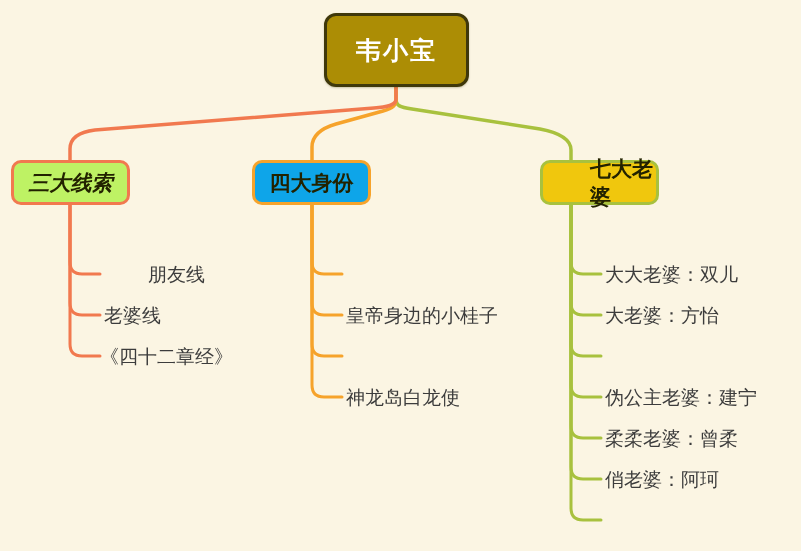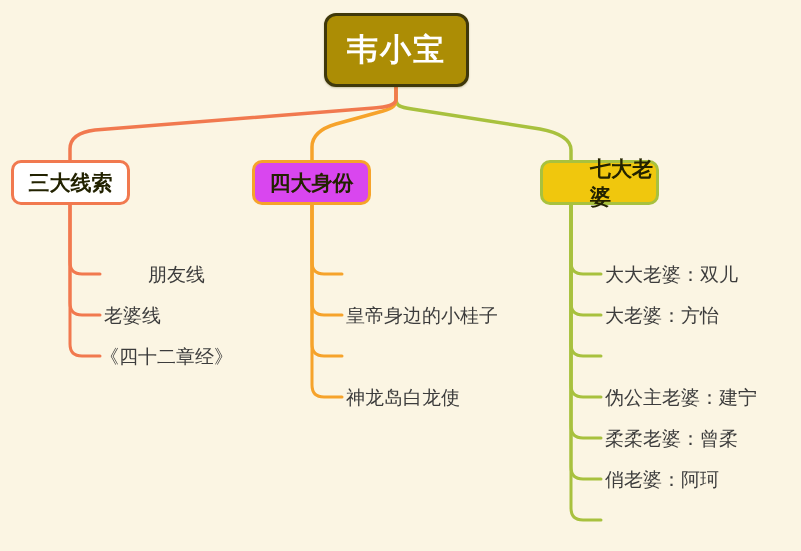--- a/index.html
+++ b/index.html
@@ -26,21 +26,21 @@
     display: flex;
     align-items: center;
     justify-content: center;
     cursor: default;
   }
   .root-node {
     left: 324px; top: 13px;
     width: 145px; height: 74px;
     border: 3px solid;
     border-radius: 12px;
-    font-size: 31px;
+    font-size: 25px;
     font-weight: bold;
     letter-spacing: 2px;
     box-shadow: 0 1px 2px rgba(60,50,0,0.25);
   }
   .branch-node {
     top: 160px;
     width: 119px; height: 45px;
     border: 3px solid;
     border-radius: 10px;
     font-size: 21px;
@@ -84,22 +84,22 @@
     <path stroke-width="3" d="M 70 205 L 70 303 Q 70 315 82 315 L 100 315" stroke="#F1794F"></path>
     <path stroke-width="3" d="M 70 205 L 70 344 Q 70 356 82 356 L 100 356" stroke="#F1794F"></path>
 
     <path stroke-width="3.5" d="M 396 87 L 396 99 C 396 106 400 107 412 109 L 540 129 Q 571 135 571 150 L 571 161" stroke="#A8C13E"></path>
     <path stroke-width="3.5" d="M 396 87 L 396 99 C 396 106 393 108 383 111 L 336 124 Q 312 131 312 147 L 312 161" stroke="#F6A32B"></path>
     <path stroke-width="3.5" d="M 396 87 L 396 99 C 396 105 388 107 374 108 L 95 130 Q 70 133 70 149 L 70 161" stroke="#F1794F"></path>
   </svg>
 
   <div class="node root-node" style="background: rgb(172, 141, 5); border-color: rgb(63, 56, 11); color: rgb(255, 255, 255);">韦小宝</div>
 
-  <div class="node branch-node b1" style="background: #ffffff; border-color: rgb(241, 121, 79);">三大线索</div>
-  <div class="node branch-node b2" style="background: #d946ef; border-color: rgb(246, 163, 43);">四大身份</div>
+  <div class="node branch-node b1" style="background: #bef264; border-color: rgb(241, 121, 79); font-style: italic;">三大线索</div>
+  <div class="node branch-node b2" style="background: #0ea5e9; border-color: rgb(246, 163, 43);">四大身份</div>
   <div class="node branch-node b3" style="background: rgb(240, 199, 13); border-color: rgb(168, 193, 62);">七大老婆</div>
 
   <div class="child-label" style="left:104px; top:262px;margin-left:44px;">朋友线</div>
   <div class="child-label" style="left:104px; top:303px;">老婆线</div>
   <div class="child-label" style="left:100px; top:344px;">《四十二章经》</div>
 
   <div class="child-label" style="left:346px; top:303px;">皇帝身边的小桂子</div>
   <div class="child-label" style="left:346px; top:385px;">神龙岛白龙使</div>
 
   <div class="child-label" style="left:605px; top:262px;">大大老婆：双儿</div>

